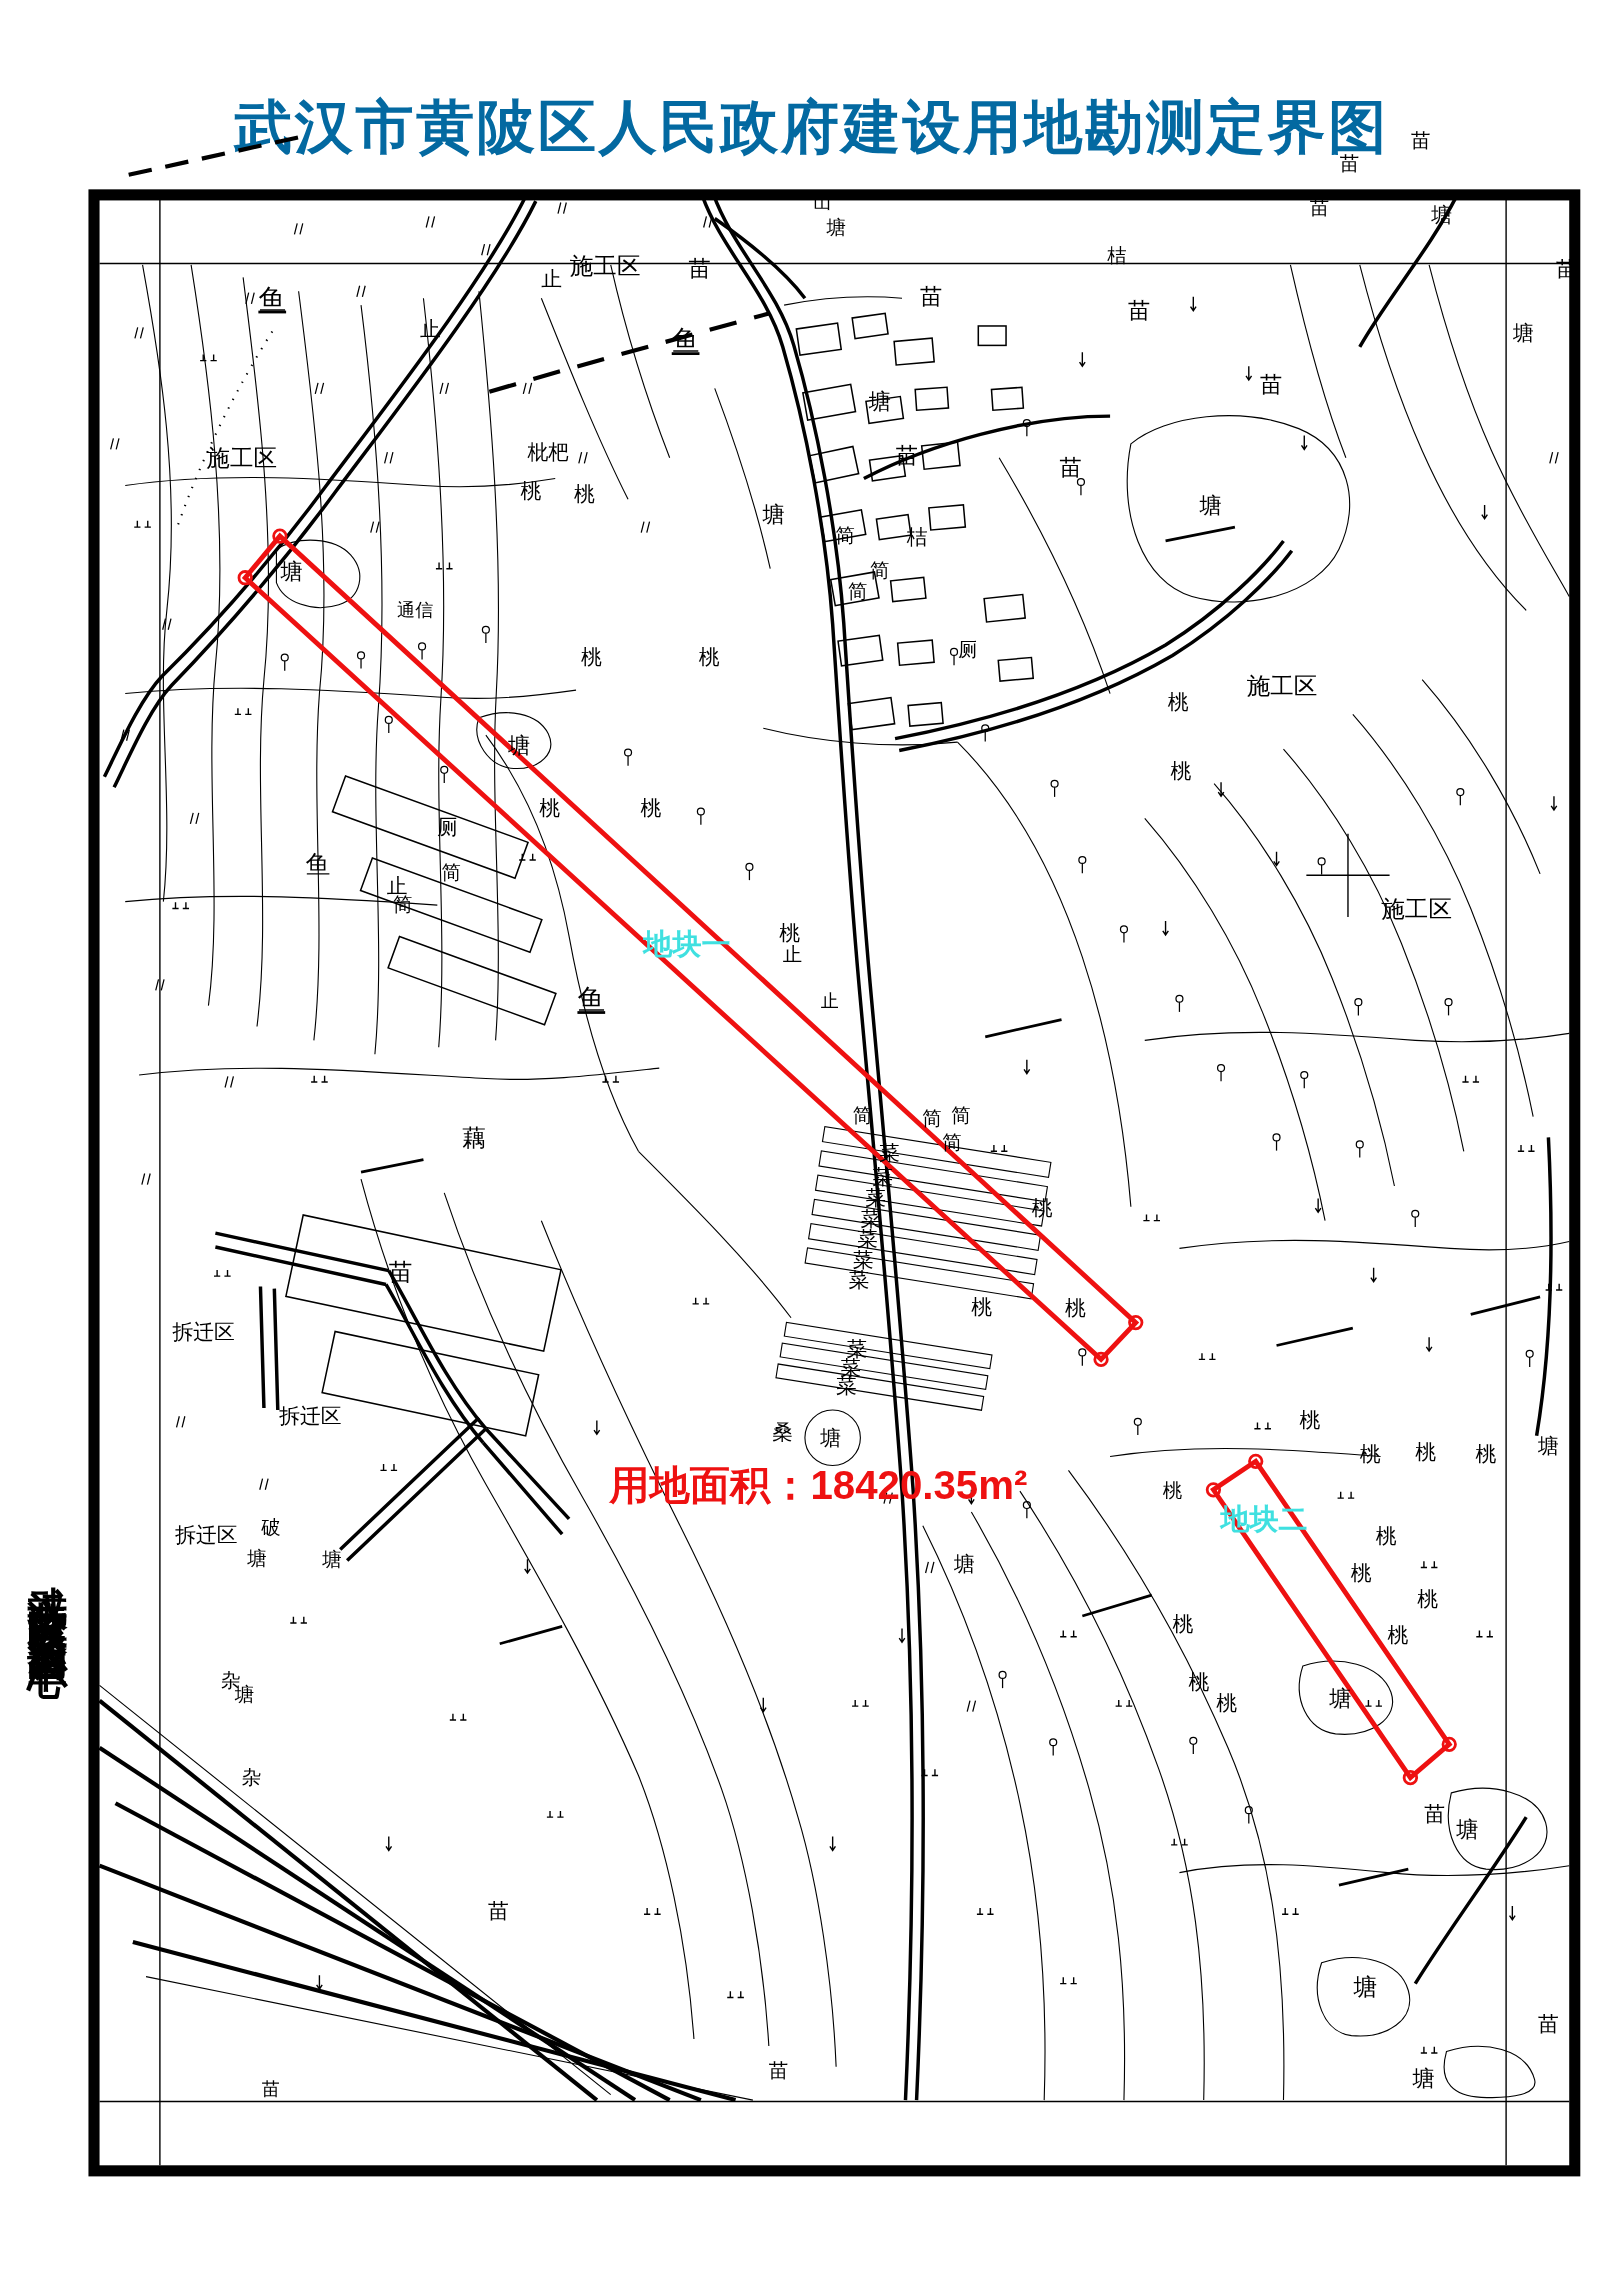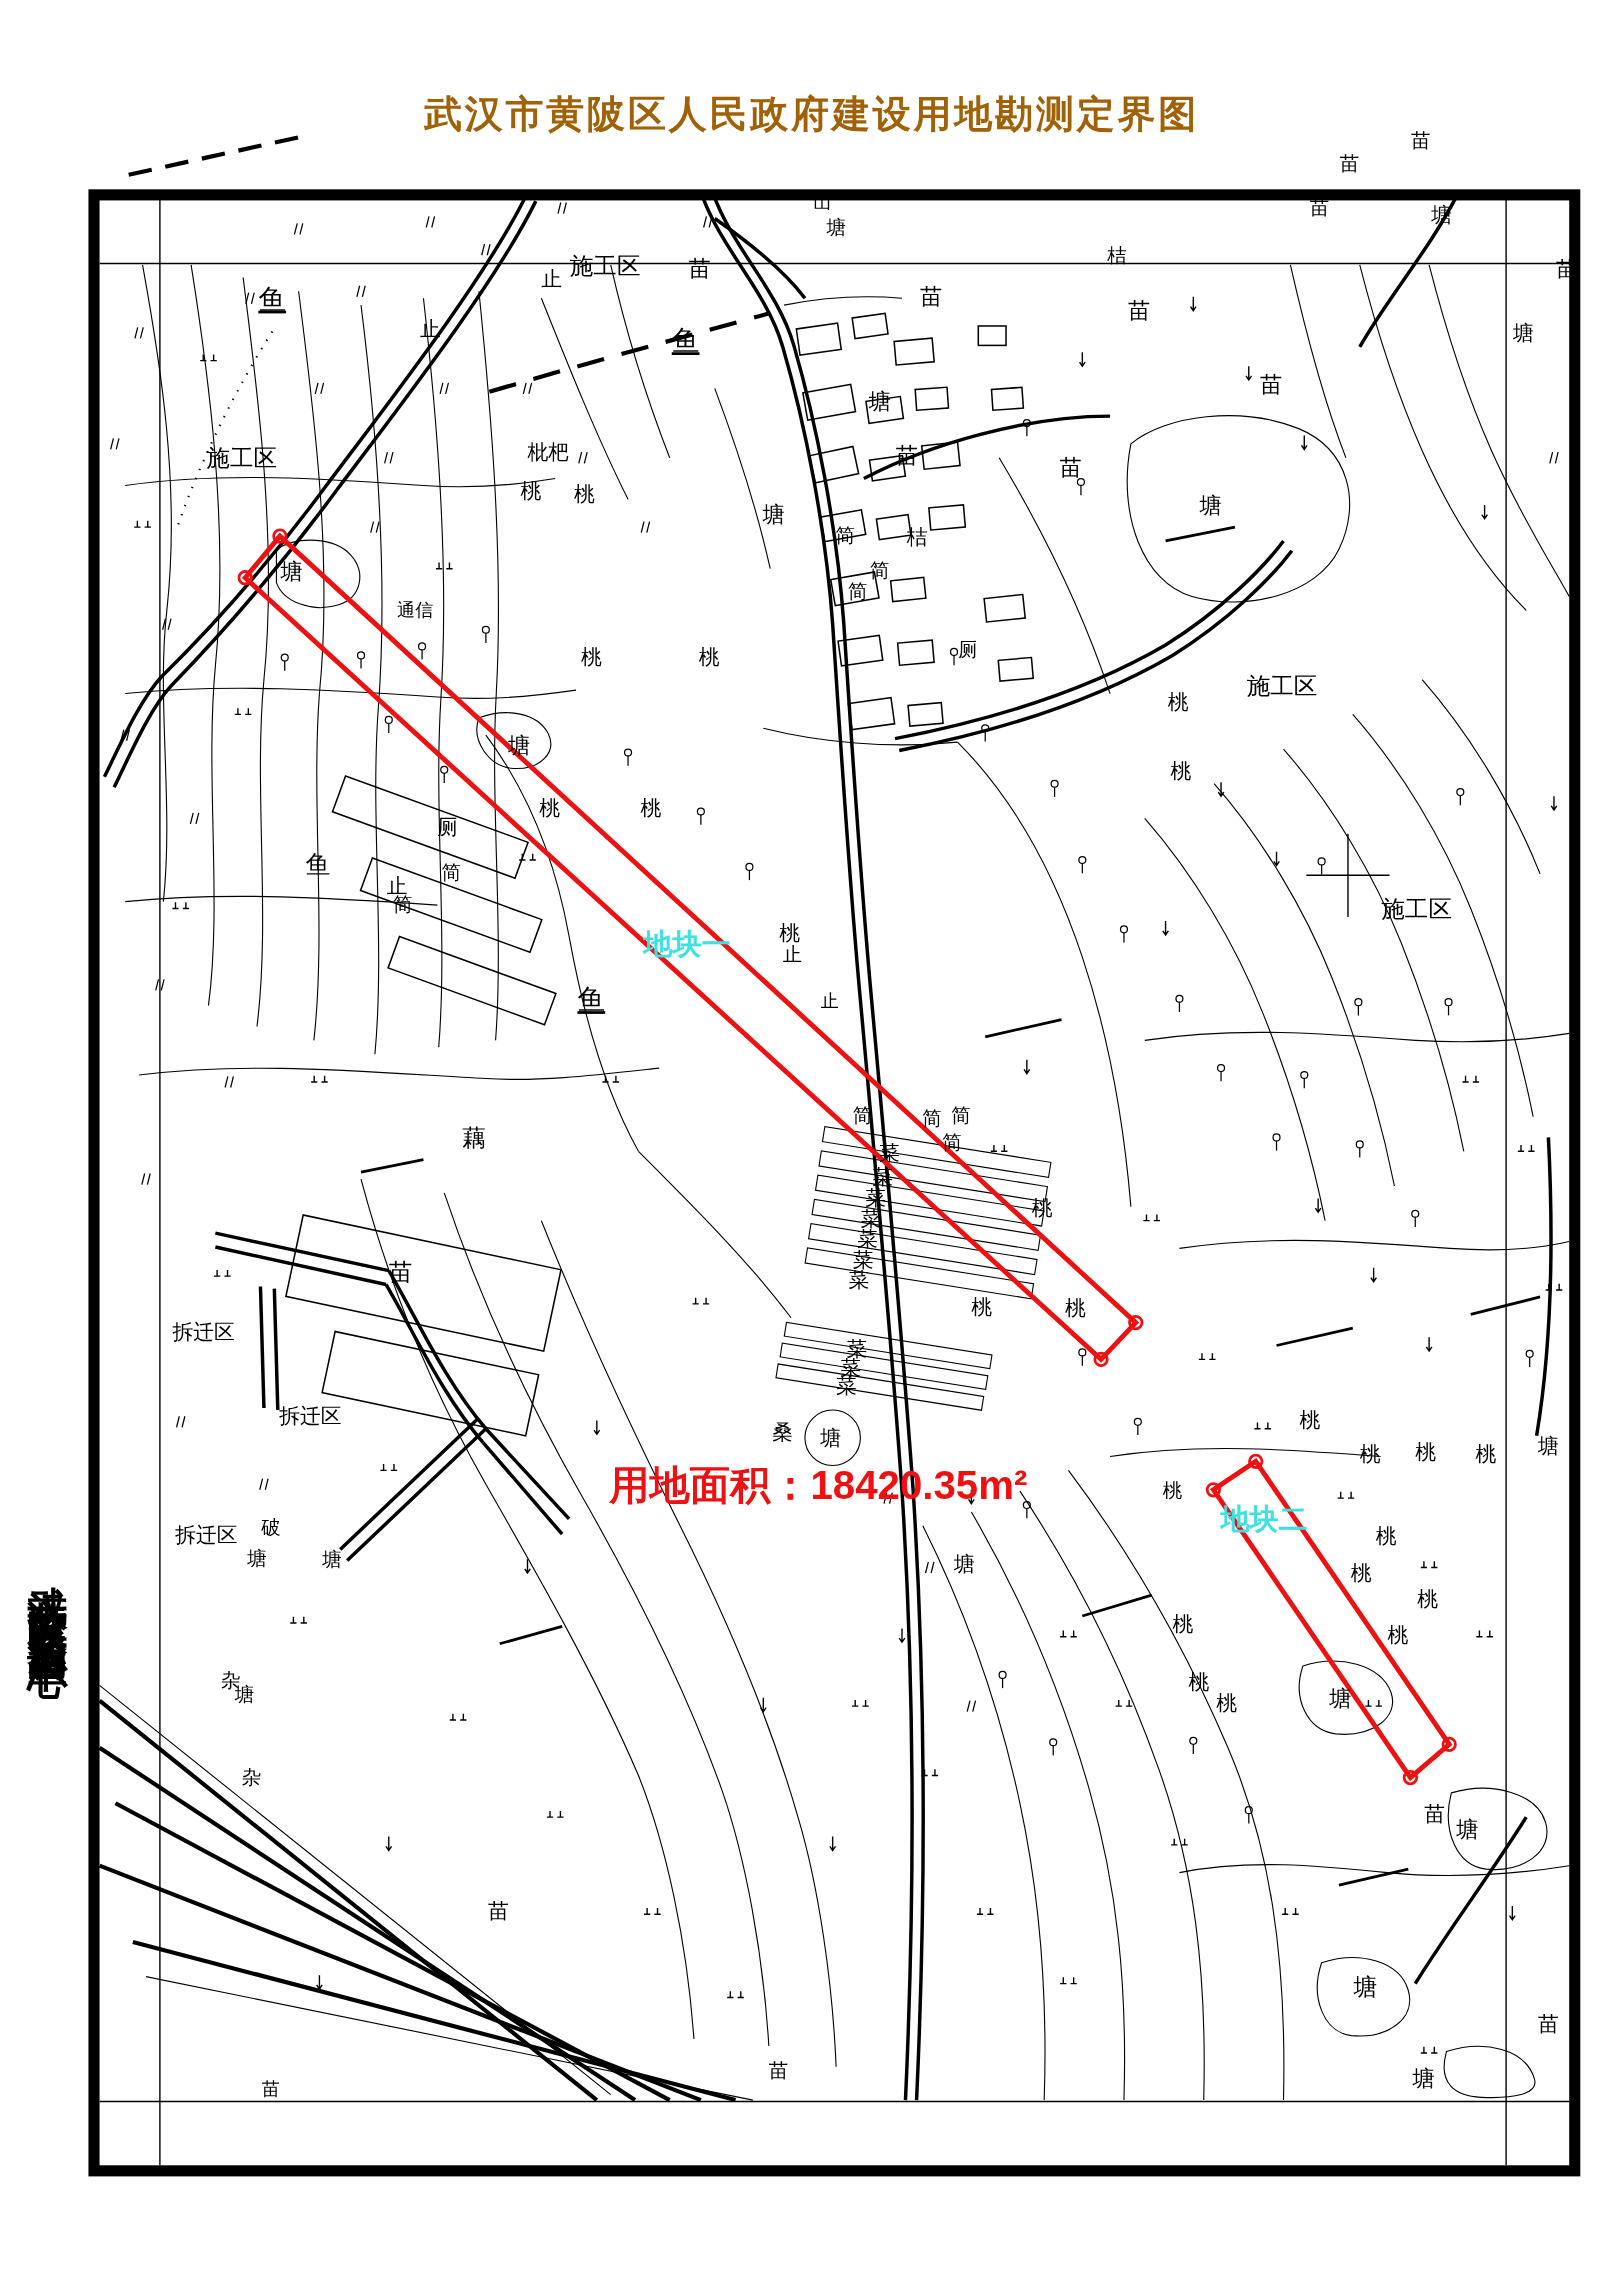--- a/index.html
+++ b/index.html
@@ -2,21 +2,21 @@
 <html style="font-size:11px"><head>
 <meta charset="utf-8">
 <style>
   html,body{margin:0;padding:0;}
   body{
     width:1623px;height:2295px;position:relative;background:#ffffff;
     font-family:"Liberation Sans","DejaVu Sans",sans-serif;overflow:hidden;
   }
   .title{
     position:absolute;left:0;top:89px;width:1623px;text-align:center;
-    font-size:38px;font-weight:700;letter-spacing:2.8px;color:#a16207;
+    font-size:58px;font-weight:700;letter-spacing:2.8px;color:#0369a1;
   }
   .side-caption{
     position:absolute;left:21px;top:1554px;height:624px;
     writing-mode:vertical-rl;text-orientation:upright;
     font-size:40px;font-weight:700;letter-spacing:5.5px;color:#000;
   }
   svg text{font-family:"Liberation Sans","DejaVu Sans",sans-serif;}
   .lw{stroke:#000;fill:none;stroke-width:1.6px;}
   .lw4{stroke:#000;fill:none;stroke-width:4px;}
   .road{stroke:#000;fill:none;stroke-width:5px;}

